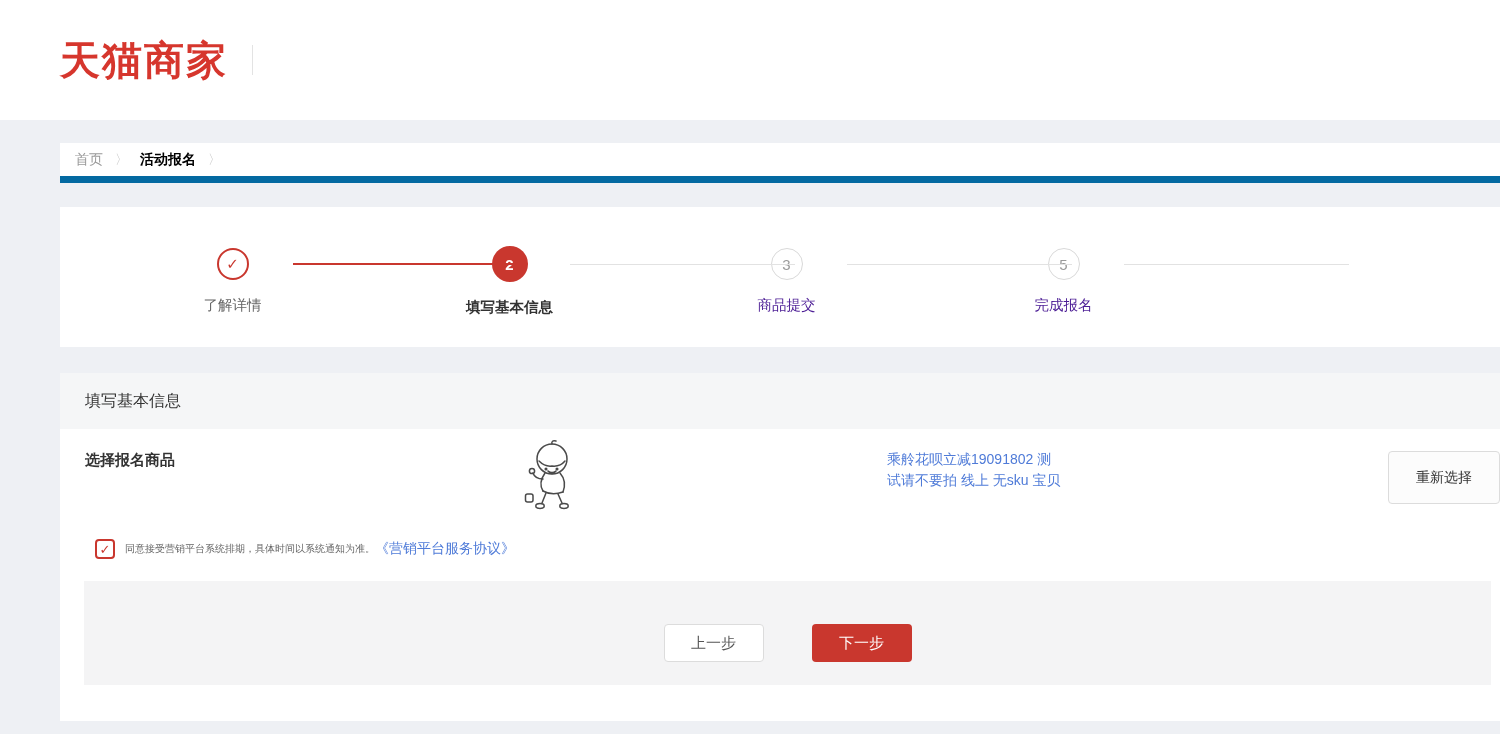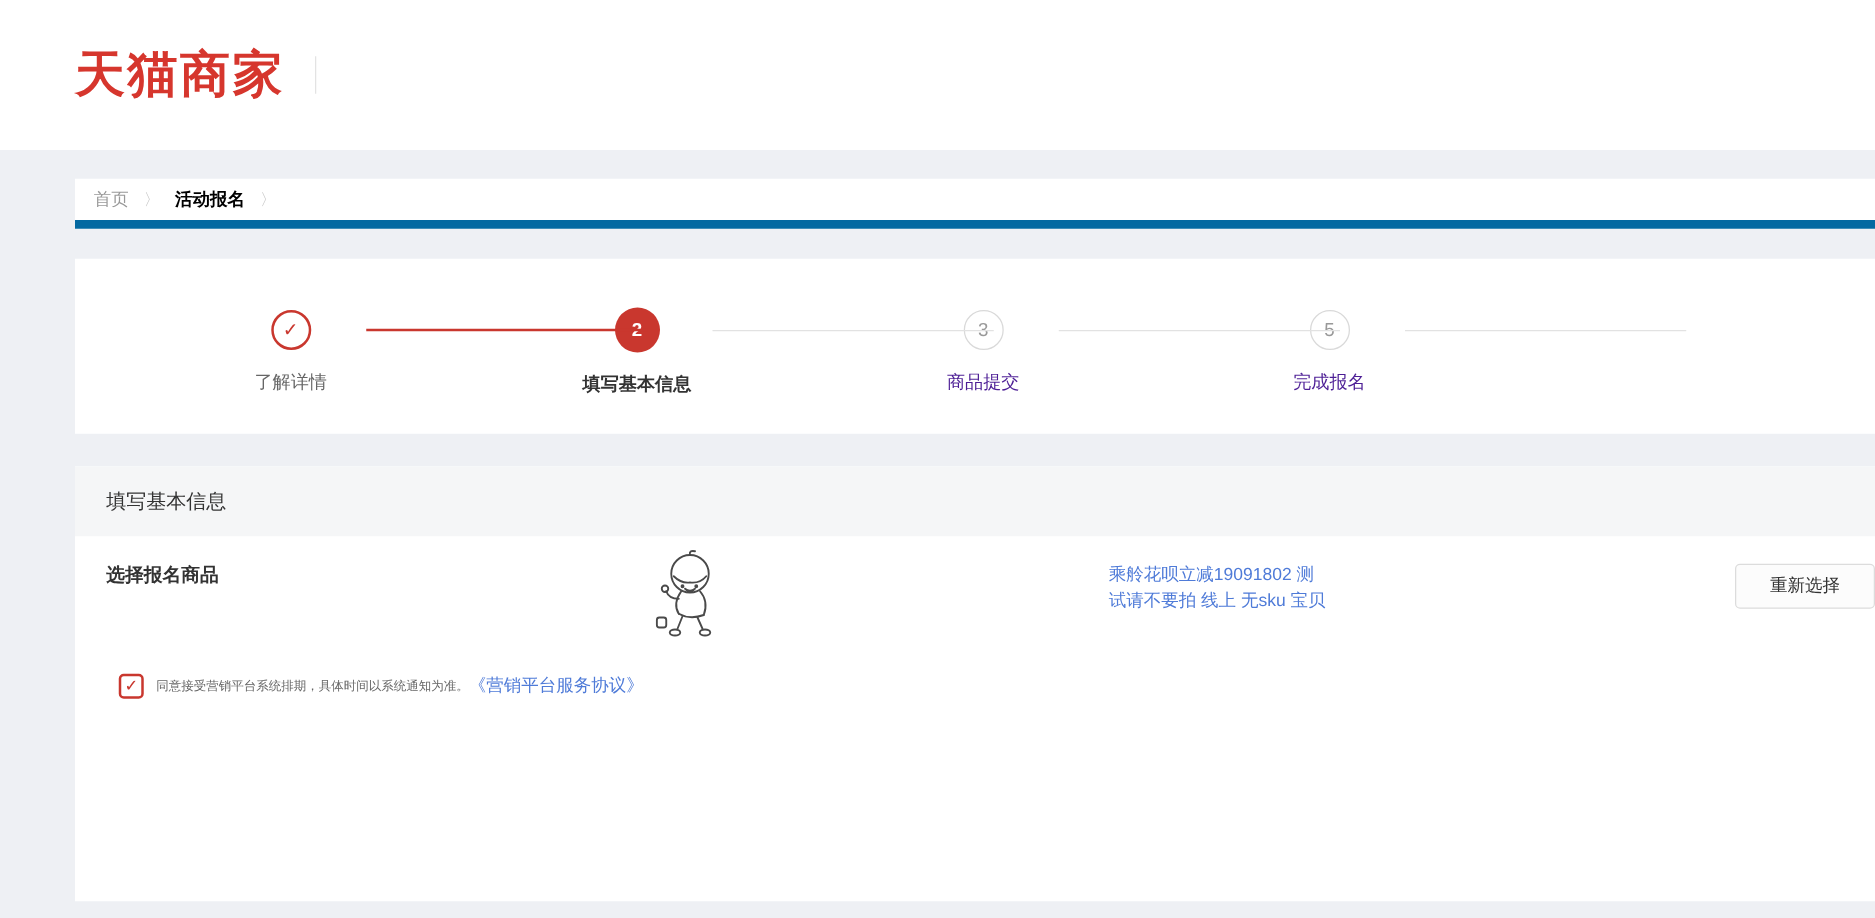--- a/index.html
+++ b/index.html
@@ -86,21 +86,21 @@
   .form-label{
     margin-top:12px;width:137px;font-size:15px;font-weight:600;color:#333;
   }
   .doodle{width:58px;height:74px;flex:none;}
   .product-link{
     margin:10px 0 0 5px;width:176px;
     font-size:14px;line-height:21px;color:var(--link-blue);
     cursor:pointer;word-break:break-all;
   }
   .reselect-btn{
-    margin:12px 0 0 24px;height:36px;padding:0 27px;
+    margin:12px 0 0 24px;height:53px;padding:0 27px;
     background:#fcfcfc;border:1px solid #dcdcdc;border-radius:4px;
     font-size:14px;color:#333;cursor:pointer;
     font-family:inherit;
   }
   .agreement-row{
     margin-top:26px;padding-left:10px;display:flex;align-items:center;
   }
   .checkbox{
     width:20px;height:20px;border:2px solid var(--step-red);border-radius:4px;
     display:flex;align-items:center;justify-content:center;
@@ -210,15 +210,19 @@
 
       <div class="agreement-row">
         <div class="checkbox" role="checkbox" aria-checked="true">
           <span>✓</span>
         </div>
         <span class="agreement-text">同意接受营销平台系统排期，具体时间以系统通知为准。</span>
         <span class="agreement-link">《营销平台服务协议》</span>
       </div>
     </div>
 
+    <div class="section-footer">
+      <button class="btn btn-prev">上一步</button>
+      <button class="btn btn-next">下一步</button>
+    </div>
   </section>
 
 </div>
 
 </body></html>

